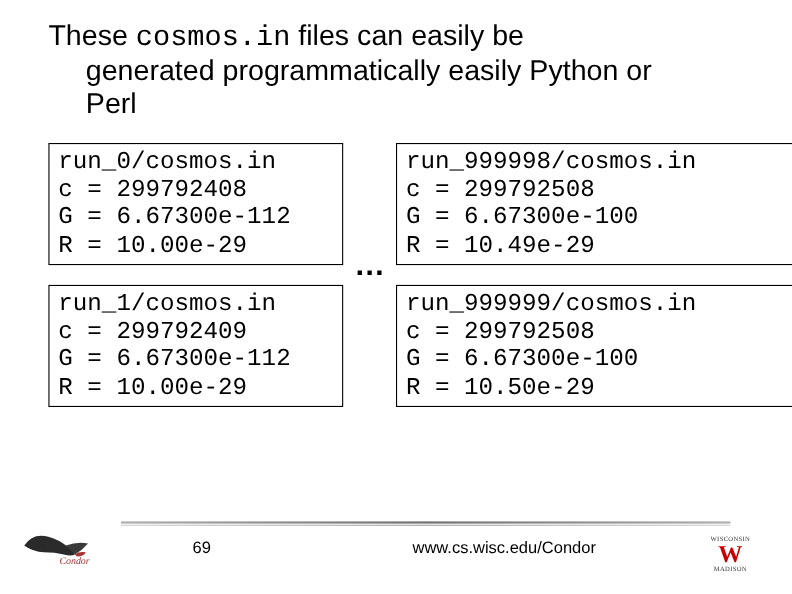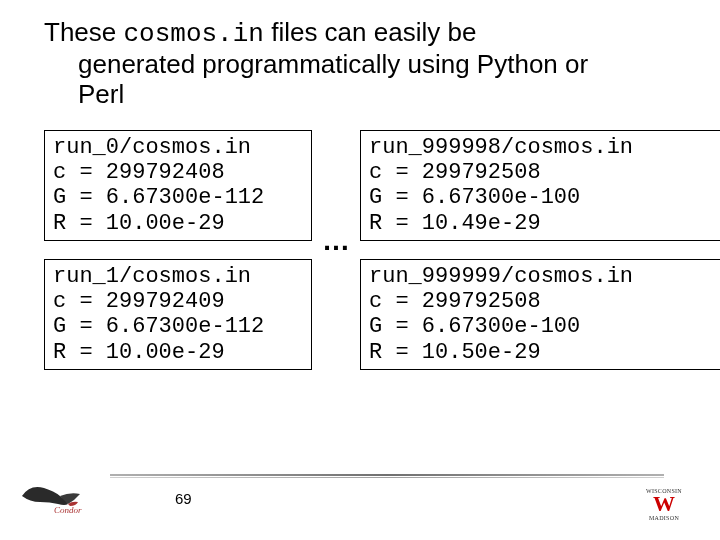--- a/index.html
+++ b/index.html
@@ -160,21 +160,21 @@
   }
 </style>
 </head>
 <body>
 
 <div class="slide">
 
 
   <div class="body-text">
     <span>These </span><span class="mono">cosmos.in</span><span> files can easily be</span>
-    <span class="indent">generated programmatically using Python or</span>
+    <span class="indent">generated programmatically easily Python or</span>
     <span class="indent">Perl</span>
   </div>
 
   <div class="grid">
     <div class="col col-left">
       <div class="code-box">run_0/cosmos.in
 c = 299792408
 G = 6.67300e-112
 R = 10.00e-29</div>
       <div class="code-box">run_1/cosmos.in
@@ -194,20 +194,21 @@
 R = 10.50e-29</div>
     </div>
   </div>
 
   <div class="footer">
     <div class="rule">
       <div class="line1"></div>
       <div class="line2"></div>
     </div>
     <div class="page-num">69</div>
+    <div class="url">www.cs.wisc.edu/Condor</div>
 
     <div class="logo-left">
       <svg class="condor-bird" width="86" height="34" viewBox="0 0 86 34">
         <path d="M2 14 Q10 2 24 6 Q34 9 40 14 Q46 18 48 22 Q45 24 38 22 Q30 20 20 20 Q10 20 2 14 Z" fill="#2a2a2a"></path>
         <path d="M40 14 Q50 10 60 12 Q55 18 48 22 Q44 18 40 14 Z" fill="#3a3a3a"></path>
         <path d="M48 22 Q52 19 58 20 Q56 24 50 24 Z" fill="#a33"></path>
         <text x="34" y="31" font-family="Georgia, serif" font-size="9" font-style="italic" fill="#a33">Condor</text>
       </svg>
     </div>
 

